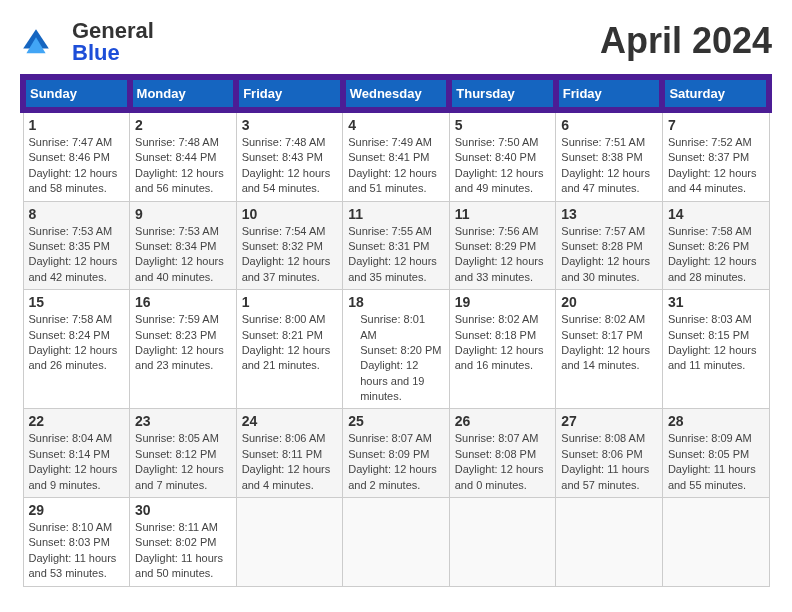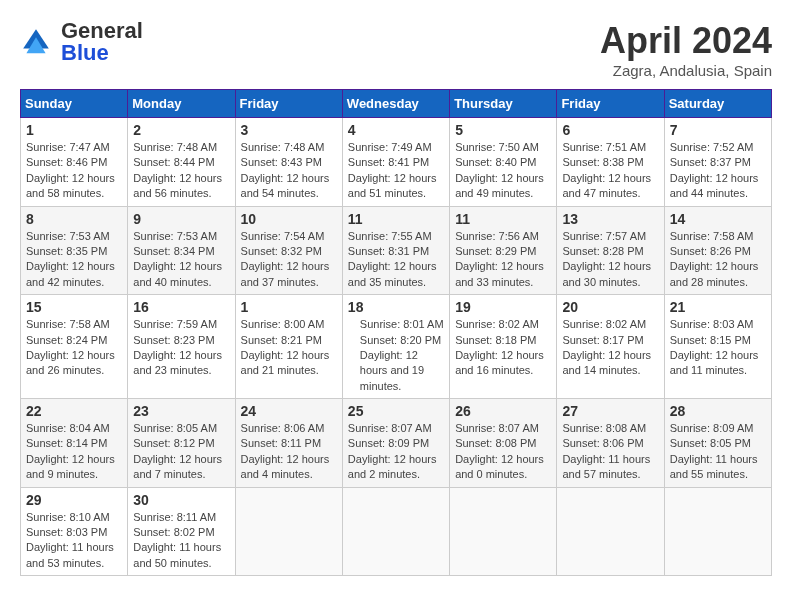--- a/index.html
+++ b/index.html
@@ -12,21 +12,21 @@
     }
     .header {
       display: flex;
       justify-content: space-between;
       align-items: flex-start;
       margin-bottom: 10px;
     }
     .logo {
       display: flex;
       align-items: center;
-      gap: 9px;
+      gap: 20px;
     }
     .logo-text {
       font-size: 22px;
       font-weight: bold;
       color: #333;
       line-height: 1;
     }
     .logo-text span.blue { color: #1d4ed8; }
     .logo-icon {
       width: 32px;
@@ -49,21 +49,21 @@
       border-collapse: collapse;
       font-size: 11px;
     }
     thead tr th {
       background-color: #1565c0;
       color: #fff;
       padding: 6px 4px;
       text-align: left;
       font-size: 13px;
       font-weight: bold;
-      border: 1px solid #4c1d95;
+      border: 6px solid #4c1d95;
     }
     tbody tr td {
       border: 1px solid #ccc;
       vertical-align: top;
       padding: 4px 5px;
       background: #fff;
       min-height: 80px;
       width: calc(100%/7);
     }
     tbody tr:nth-child(even) td {
@@ -93,21 +93,20 @@
     <svg class="logo-icon" viewBox="0 0 40 40">
       <polygon points="20,4 36,28 4,28" fill="#1565c0"></polygon>
       <polygon points="20,14 32,34 8,34" fill="#42a5f5"></polygon>
     </svg>
     <div class="logo-text">
       General<br><span class="blue">Blue</span>
     </div>
   </div>
   <div class="title-block">
     <div class="month-title">April 2024</div>
-    <div class="location-title">Zagra, Andalusia, Spain</div>
   </div>
 </div>
 
 <table>
   <thead>
     <tr id="header-row">
     <th>Sunday</th>
         <th>Monday</th>
         <th>Friday</th>
         <th>Wednesday</th>
@@ -236,21 +235,21 @@
 Sunset: 8:18 PM
 Daylight: 12 hours and 16 minutes.</div>
         </td>
         <td>
           <span class="day-num">20</span>
           <div class="day-info" style="white-space: pre-line;">Sunrise: 8:02 AM
 Sunset: 8:17 PM
 Daylight: 12 hours and 14 minutes.</div>
         </td>
         <td>
-          <span class="day-num">21</span>
+          <span class="day-num">31</span>
           <div class="day-info" style="white-space: pre-line;">Sunrise: 8:03 AM
 Sunset: 8:15 PM
 Daylight: 12 hours and 11 minutes.</div>
         </td>
       </tr>
       <tr>
         <td>
           <span class="day-num">22</span>
           <div class="day-info" style="white-space: pre-line;">Sunrise: 8:04 AM
 Sunset: 8:14 PM

